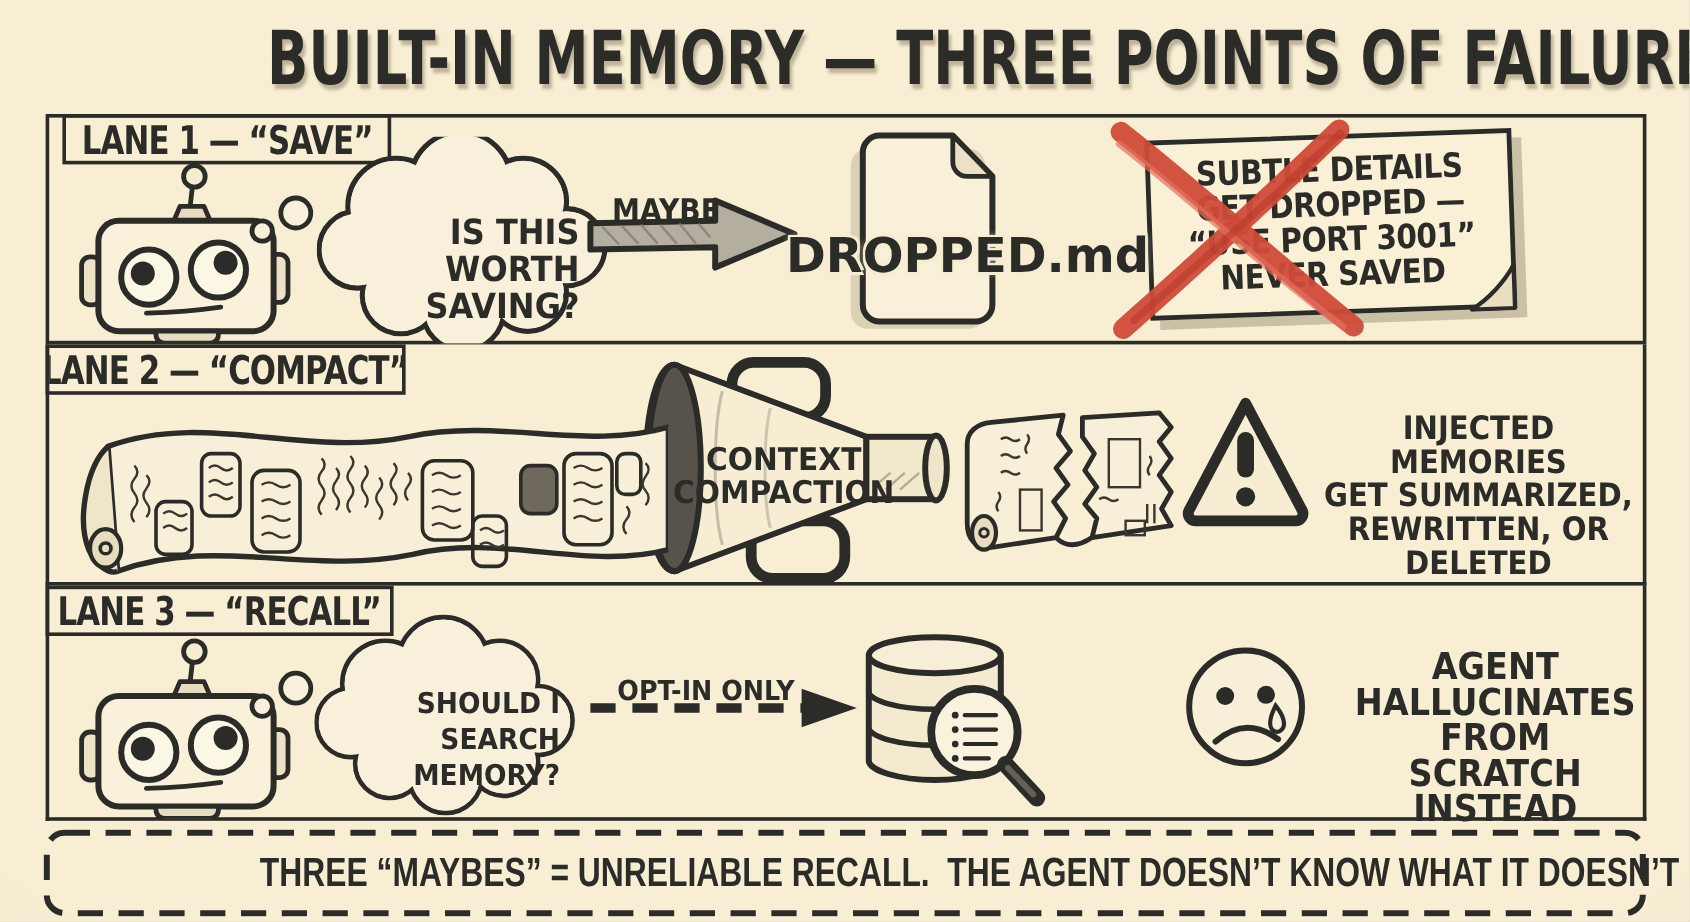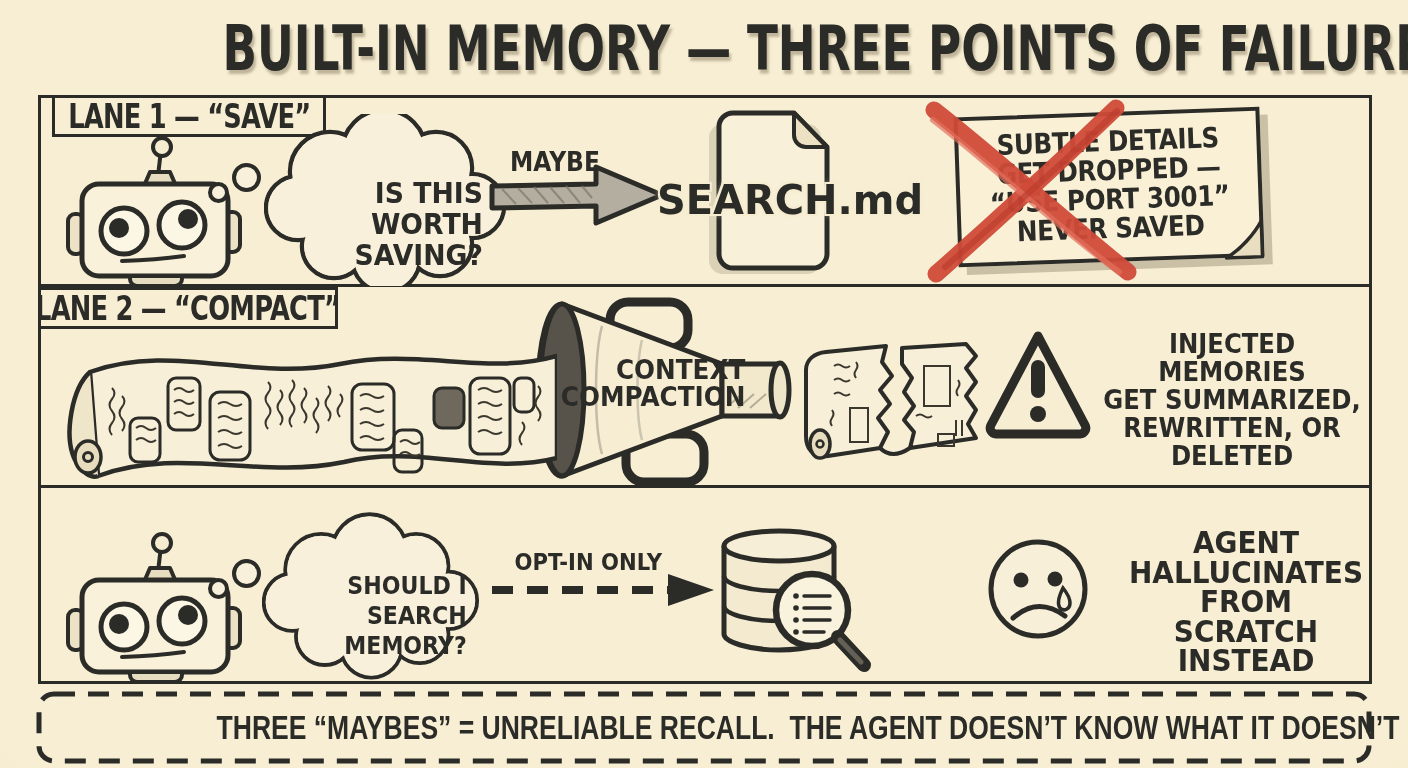--- a/index.html
+++ b/index.html
@@ -3,21 +3,21 @@
 <meta charset="utf-8">
 <style>
   html,body{margin:0;padding:0;background:#e8e0c8;}
   .stage{
     position:relative;width:1408px;height:768px;overflow:hidden;
     background:radial-gradient(120% 140% at 50% 42%, #f7eed3 55%, #f0e5c4 100%);
     font-family:"DejaVu Sans",sans-serif;color:#2b2b28;
   }
   .abs{position:absolute;}
   .pre{white-space:pre-line;}
-  .b{font-weight:bold;}
+  .b{font-weight:bold;margin-top:14px;}
   .ctr{text-align:center;}
   .lane{position:absolute;left:38px;width:1334px;border:3px solid #2b2b28;box-sizing:border-box;background:transparent;}
   .lanelabel{position:absolute;border:3px solid #2b2b28;box-sizing:border-box;display:flex;align-items:center;justify-content:center;overflow:hidden;}
   .lanelabel span{display:inline-block;font-weight:bold;font-size:33px;transform:scaleX(.78);transform-origin:center;white-space:nowrap;letter-spacing:-1px;}
   .title{position:absolute;left:0;right:0;top:12px;text-align:center;}
   .title span{display:inline-block;font-weight:bold;font-size:62px;transform:scaleX(.73);transform-origin:center;white-space:nowrap;
     text-shadow:3px 4px 3px rgba(100,88,60,.38);letter-spacing:0px;}
   .dot{position:absolute;border-radius:50%;background:#f8f0da;border:4px solid #2b2b28;}
   .thought{position:absolute;font-weight:bold;text-align:right;}
   .thought span{display:inline-block;transform:scaleX(.92);transform-origin:center;}
@@ -43,20 +43,23 @@
   <div class="lane" style="top:95px;height:192px;"></div>
   <div class="lane" style="top:287px;height:201px;border-top:none;"></div>
   <div class="lane" style="top:488px;height:196px;border-top:none;"></div>
 
   <div class="lanelabel" style="left:52px;top:95px;width:274px;height:42px;">
     <span>LANE 1 — “SAVE”</span>
   </div>
   <div class="lanelabel" style="left:38px;top:287px;width:300px;height:42px;">
     <span>LANE 2 — “COMPACT”</span>
   </div>
+  <div class="lanelabel" style="left:38px;top:488px;width:290px;height:42px;">
+    <span>LANE 3 — “RECALL”</span>
+  </div>
 
   <svg class="abs" style="left:64px;top:134px;" width="180" height="152" viewBox="0 0 180 152">
     <line x1="94" y1="42" x2="97" y2="16" stroke="#2b2b28" stroke-width="4"></line>
     <circle cx="98" cy="13" r="9" fill="#f6edd1" stroke="#2b2b28" stroke-width="4"></circle>
     <path d="M80,52 L112,52 L106,38 L86,38 Z" fill="#e6dcc0" stroke="#2b2b28" stroke-width="4" stroke-linejoin="round"></path>
     <rect x="4" y="80" width="16" height="40" rx="7" fill="#ece2c6" stroke="#2b2b28" stroke-width="4"></rect>
     <rect x="160" y="78" width="16" height="40" rx="7" fill="#ece2c6" stroke="#2b2b28" stroke-width="4"></rect>
     <rect x="18" y="50" width="146" height="92" rx="17" fill="#f9f1da" stroke="#2b2b28" stroke-width="5"></rect>
     <path d="M66,142 h52 v3 a7,7 0 0 1 -7,7 h-38 a7,7 0 0 1 -7,-7 Z" fill="#e6dcc0" stroke="#2b2b28" stroke-width="4"></path>
     <circle cx="60" cy="97" r="23" fill="#fcf6e4" stroke="#2b2b28" stroke-width="5"></circle>
@@ -111,21 +114,21 @@
         <line x1="94" y1="24" x2="104" y2="36"></line>
     </g>
   </svg>
 
   <svg class="abs" style="left:706px;top:108px;" width="140" height="170" viewBox="0 0 140 170">
     <rect x="3" y="16" width="112" height="150" rx="14" fill="#b5ac94" opacity=".45"></rect>
     <path d="M27,5 H88 L121,39 V146 A14,14 0 0 1 107,160 H27 A14,14 0 0 1 13,146 V19 A14,14 0 0 1 27,5 Z" fill="#f8f0d8" stroke="#2b2b28" stroke-width="5" stroke-linejoin="round"></path>
     <path d="M88,5 V27 A12,12 0 0 0 100,39 H121 Z" fill="#ece1c2" stroke="#2b2b28" stroke-width="4" stroke-linejoin="round"></path>
   </svg>
   <div class="abs ctr b halo" style="left:655px;top:177px;width:270px;font-size:40px;z-index:3;">
-    <span>SEARCH.md</span>
+    <span>DROPPED.md</span>
   </div>
 
   <div class="note">
     <div class="notetext">
       <span class="pre">SUBTLE DETAILS
 GET DROPPED —
 “USE PORT 3001”
 NEVER SAVED</span>
     </div>
     <svg class="abs" style="right:-4px;bottom:-6px;" width="40" height="40" viewBox="0 0 40 40">
@@ -196,21 +199,21 @@
     <path d="M110,46 C104,70 104,124 110,146" stroke="#9a9484" stroke-width="2.5" opacity=".45" fill="none"></path>
     <ellipse cx="30" cy="96" rx="22" ry="86" fill="#57524a" stroke="#2b2b28" stroke-width="5"></ellipse>
     <rect x="190" y="70" width="58" height="52" fill="#f2e8cc" stroke="#2b2b28" stroke-width="5"></rect>
     <ellipse cx="248" cy="96" rx="9" ry="27" fill="#efe5c8" stroke="#2b2b28" stroke-width="5"></ellipse>
     <g stroke="#8a8474" stroke-width="2" opacity=".6">
       <line x1="196" y1="112" x2="210" y2="100"></line>
         <line x1="206" y1="114" x2="222" y2="100"></line>
         <line x1="218" y1="114" x2="234" y2="100"></line>
     </g>
   </svg>
-  <div class="abs ctr b" style="left:556px;top:357px;width:180px;font-size:26px;line-height:27px;z-index:3;text-align:right;">
+  <div class="abs ctr b" style="left:556px;top:357px;width:180px;font-size:26px;line-height:27px;z-index:3;">
     <span class="sq pre" style="transform:scaleX(.95);">CONTEXT
 COMPACTION</span>
   </div>
 
   <svg class="abs" style="left:798px;top:336px;" width="186" height="136" viewBox="0 0 186 136">
     <path d="M28,16 L88,10 L84,26 L94,40 L82,54 L92,68 L80,82 L90,96 L82,112 L30,120 C14,122 8,112 8,100 L8,34 C8,24 16,17 28,16 Z" fill="#f7efd7" stroke="#2b2b28" stroke-width="4" stroke-linejoin="round"></path>
     <ellipse cx="22" cy="108" rx="10" ry="14" fill="#e7dcbd" stroke="#2b2b28" stroke-width="3.5"></ellipse>
     <circle cx="22" cy="108" r="3.5" fill="none" stroke="#2b2b28" stroke-width="2.5"></circle>
     <path d="M104,12 L168,8 L178,20 L168,32 L178,46 L168,60 L178,74 L170,88 L178,102 L112,112 L116,96 L106,84 L116,70 L106,56 L114,42 L104,28 Z" fill="#f7efd7" stroke="#2b2b28" stroke-width="4" stroke-linejoin="round"></path>
     <path d="M82,112 Q94,124 112,112" fill="#f7efd7" stroke="#2b2b28" stroke-width="4"></path>

